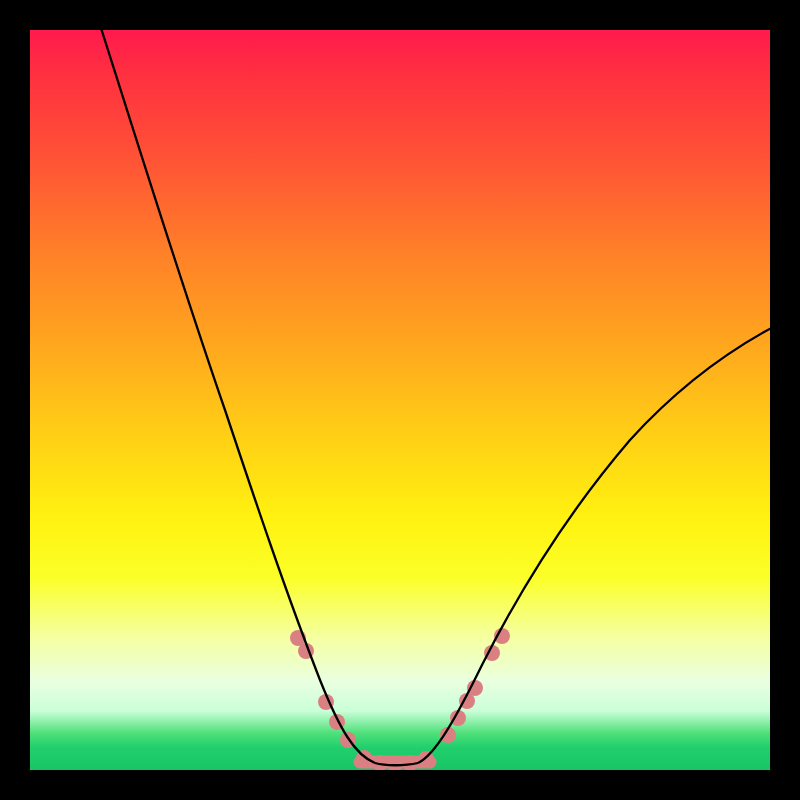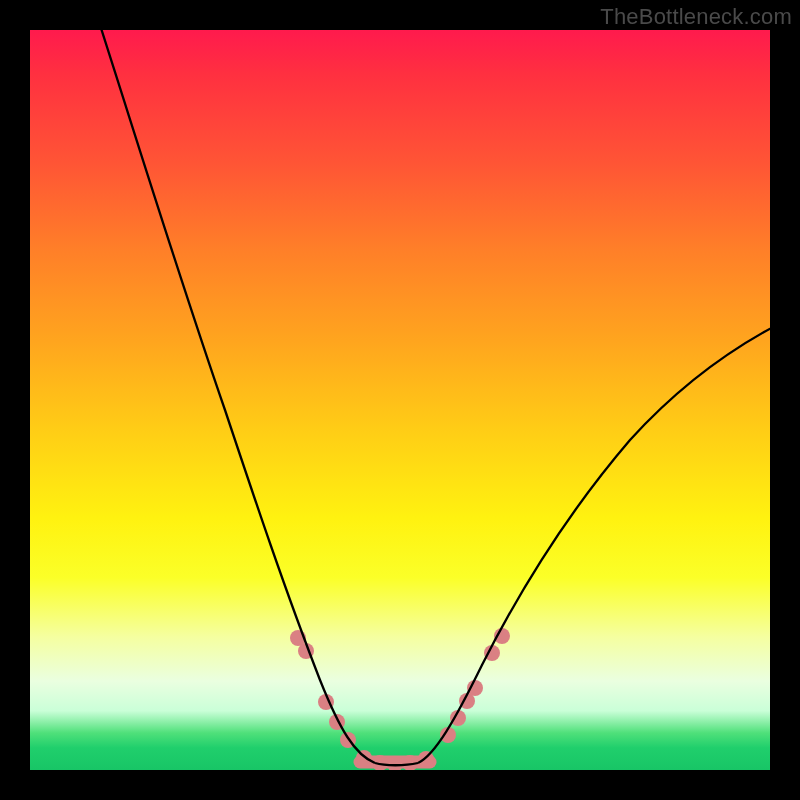--- a/index.html
+++ b/index.html
@@ -74,21 +74,20 @@
   }
   .dot {
     fill: #da8083;
   }
 </style>
 </head>
 <body>
 
 <div class="frame">
 
-  <div class="watermark">TheBottleneck.com</div>
 
   <div class="plot-area">
     <div class="gradient-bg"></div>
 
     <svg class="curves" viewBox="0 0 740 740" preserveAspectRatio="none">
 
       <path class="dotline" d="M 330 732  L 400 732"></path>
 
       <circle class="dot" r="8" cx="268" cy="608"></circle>
       <circle class="dot" r="8" cx="276" cy="621"></circle>

